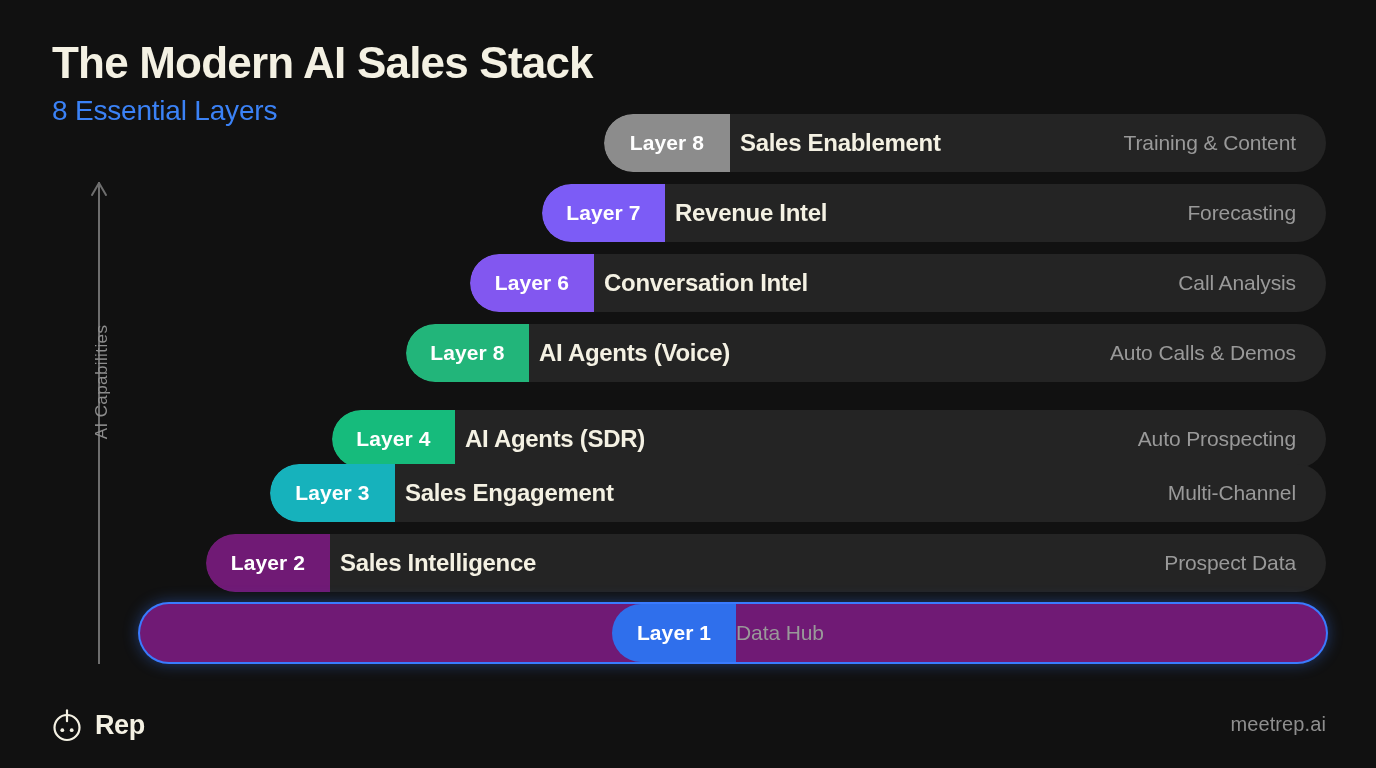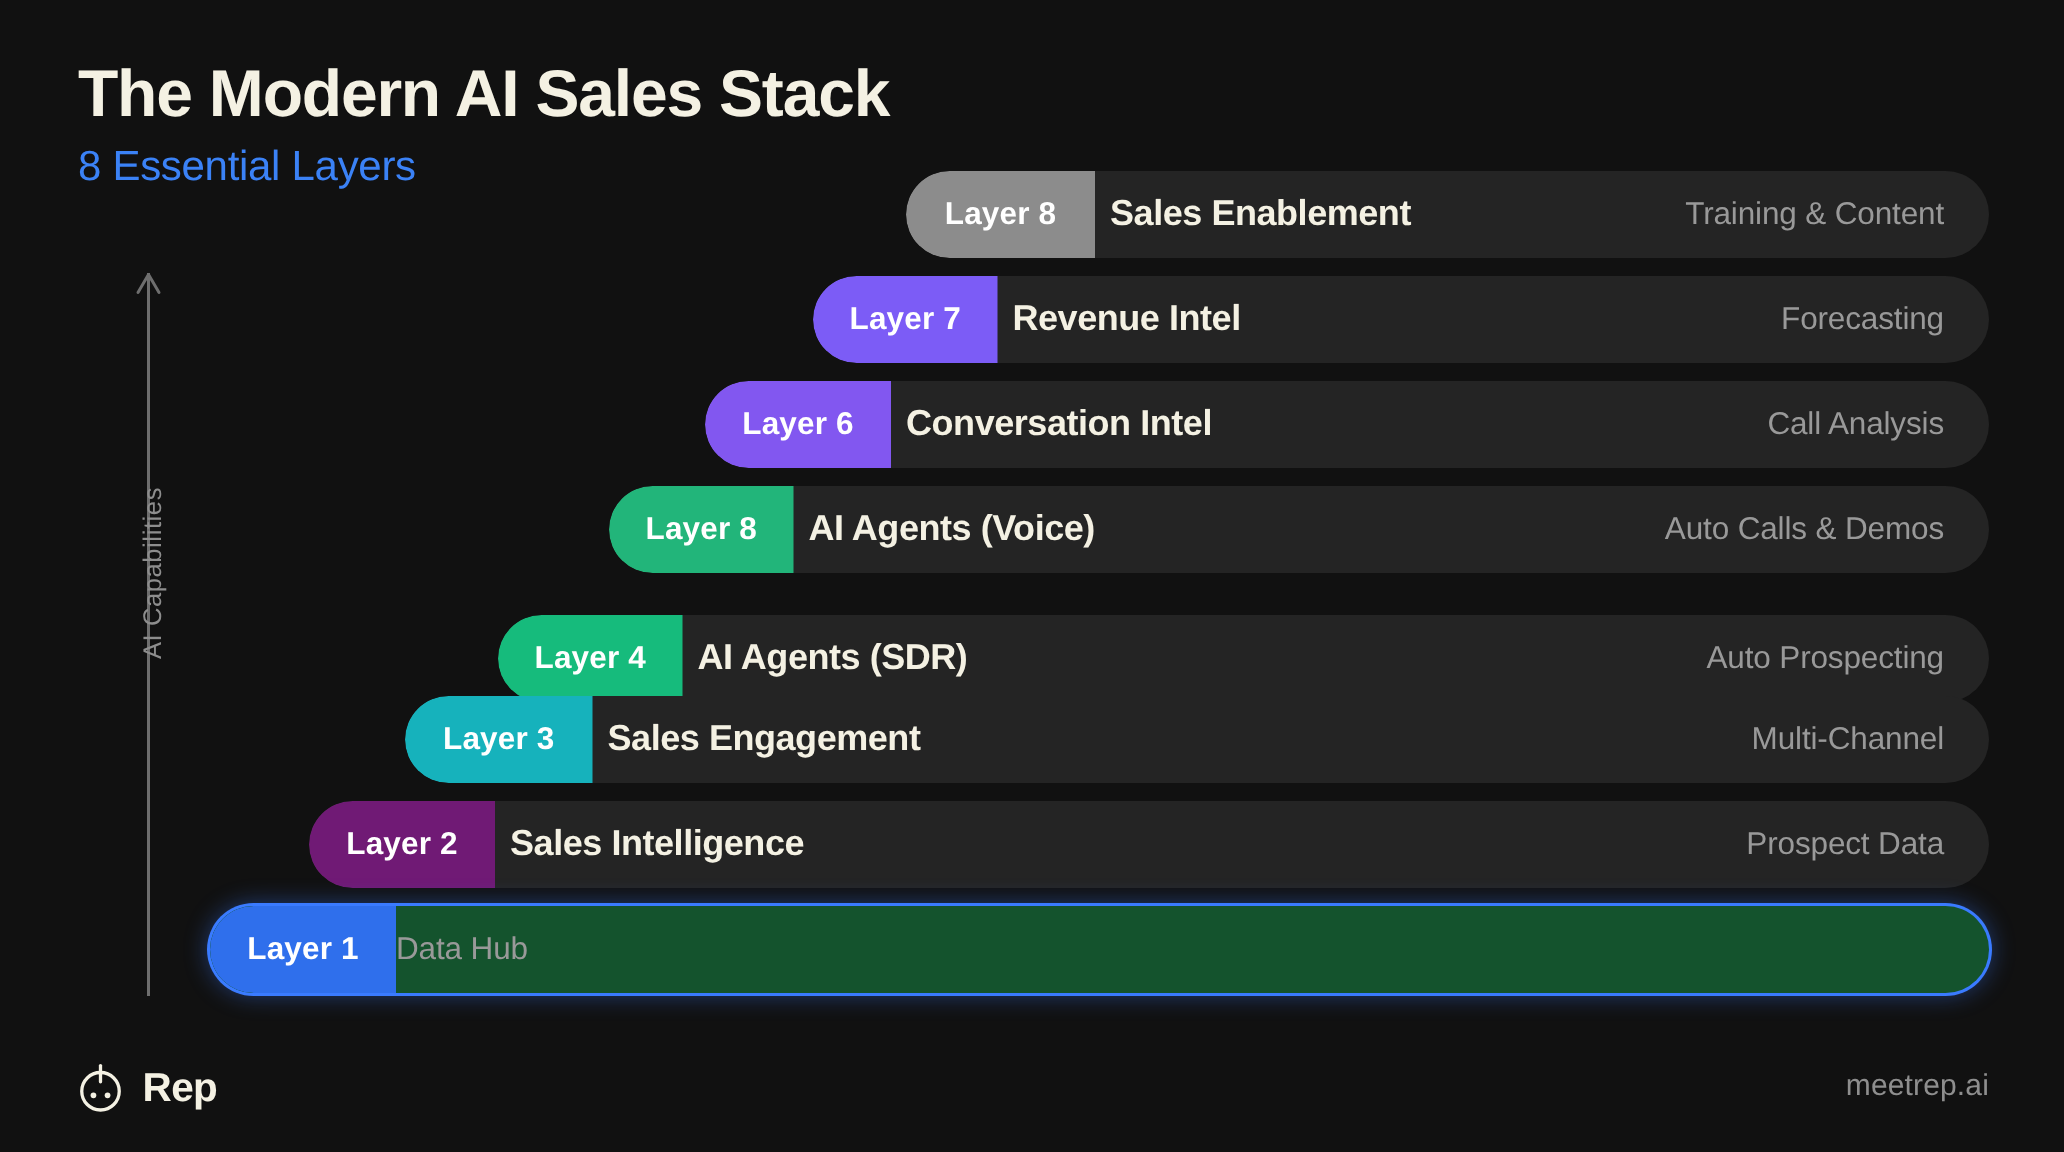--- a/index.html
+++ b/index.html
@@ -101,22 +101,23 @@
     right: 50px;
     height: 58px;
     border-radius: 29px;
     background: #242424;
     display: flex;
     align-items: stretch;
     overflow: hidden;
   }
 
   .layer-row.highlight {
-    background: #14532d;
+    background: #701a75;
     box-shadow: 0 0 0 2px #3a7bff, 0 0 16px 1px rgba(58,123,255,0.45);
+    justify-content: center;
   }
 
   .layer-badge {
     flex: 0 0 auto;
     display: flex;
     align-items: center;
     justify-content: center;
     font-size: 21px;
     font-weight: 700;
     color: #ffffff;

